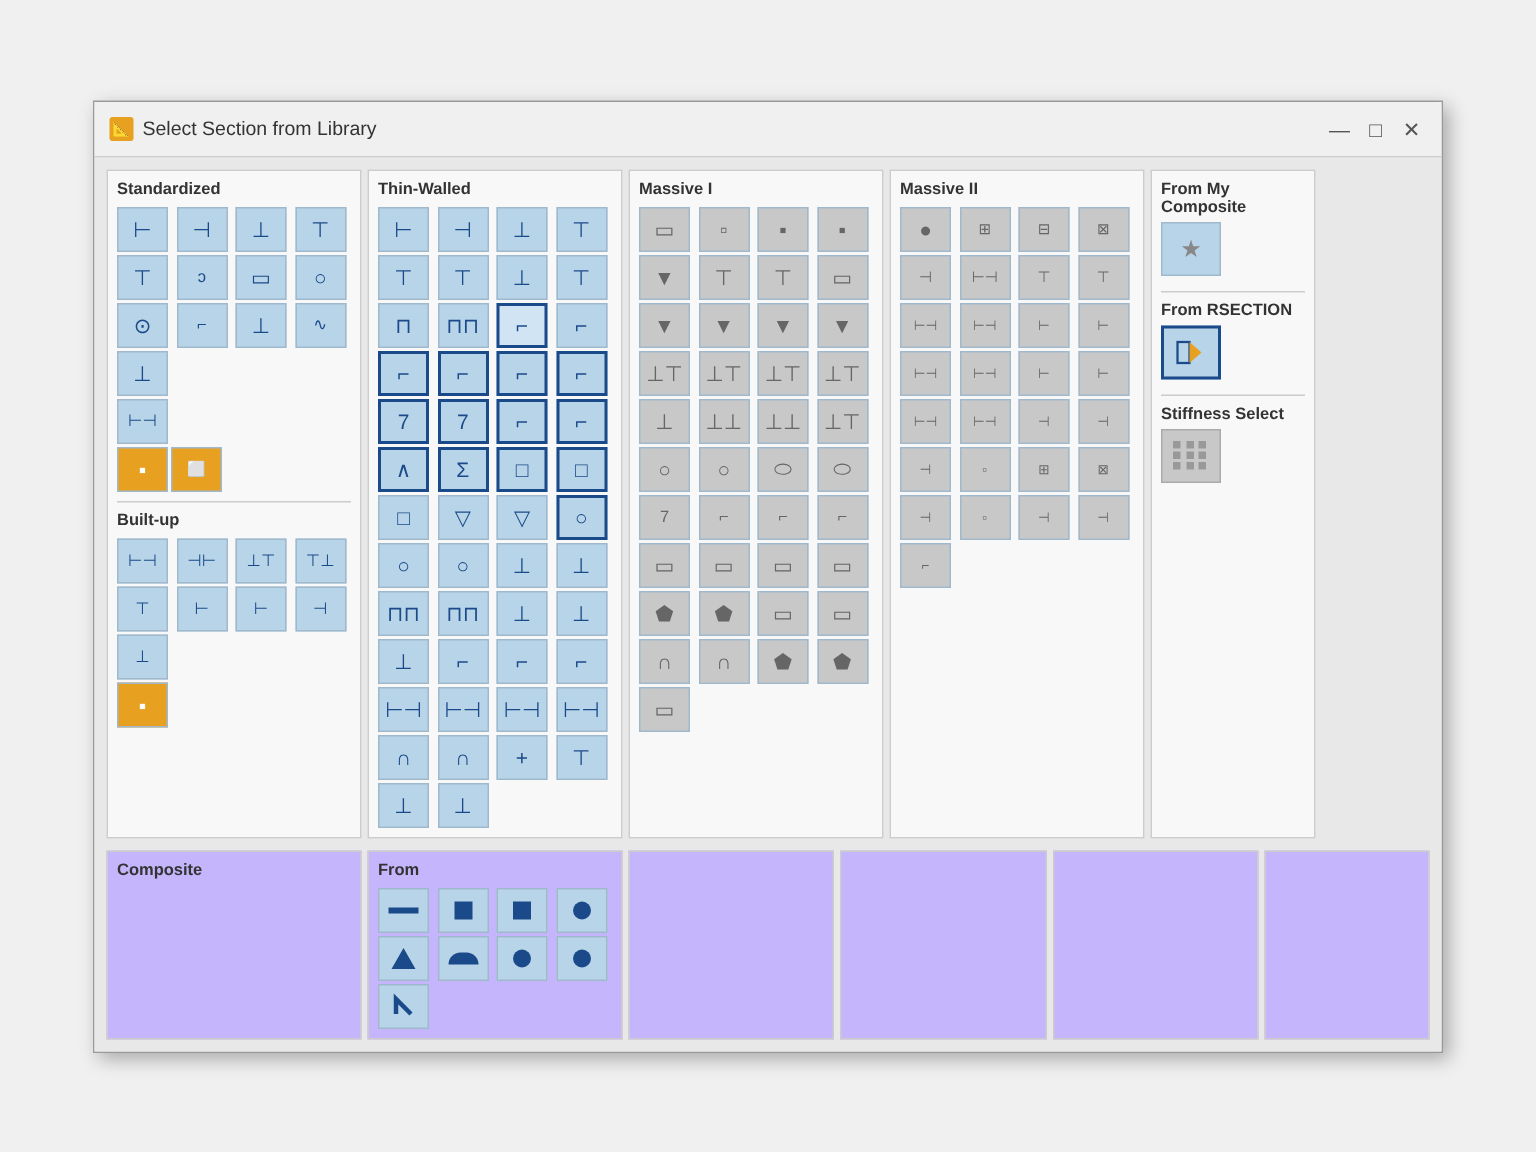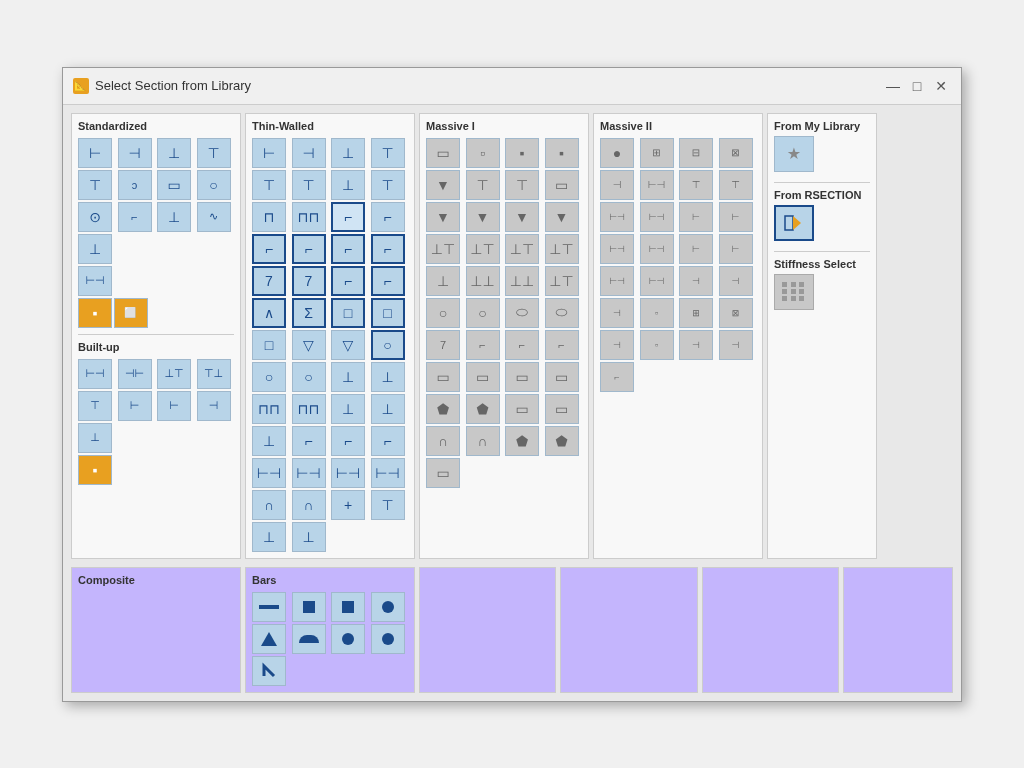--- a/index.html
+++ b/index.html
@@ -403,21 +403,21 @@
         <div class="section-icon gray" style="font-size:9px">▫</div>
         <div class="section-icon gray" style="font-size:9px">⊣</div>
         <div class="section-icon gray" style="font-size:9px">⊣</div>
         <div class="section-icon gray" style="font-size:9px">⌐</div>
       </div>
     </div>
 
     <div class="section-panel right-panel">
 
       <div class="right-section-group">
-        <div class="panel-title">From My Library</div>
+        <div class="panel-title">From My Composite</div>
         <div class="single-icon">
           <span class="star-icon">★</span>
         </div>
       </div>
 
       <div class="divider"></div>
 
       <div class="right-section-group">
         <div class="panel-title">From RSECTION</div>
         <div class="rsection-icon">
@@ -450,21 +450,21 @@
 
   </div>
 
   <div class="bottom-section">
 
     <div class="bottom-panel composite">
       <div class="panel-title">Composite</div>
     </div>
 
     <div class="bottom-panel bars">
-      <div class="panel-title">Bars</div>
+      <div class="panel-title">From</div>
       <div class="icon-grid">
 
         <div class="section-icon">
           <div style="width:20px;height:4px;background:#1a4a8a;"></div>
         </div>
         <div class="section-icon">
           <div style="width:12px;height:12px;background:#1a4a8a;"></div>
         </div>
         <div class="section-icon">
           <div style="width:12px;height:12px;background:#1a4a8a;"></div>

